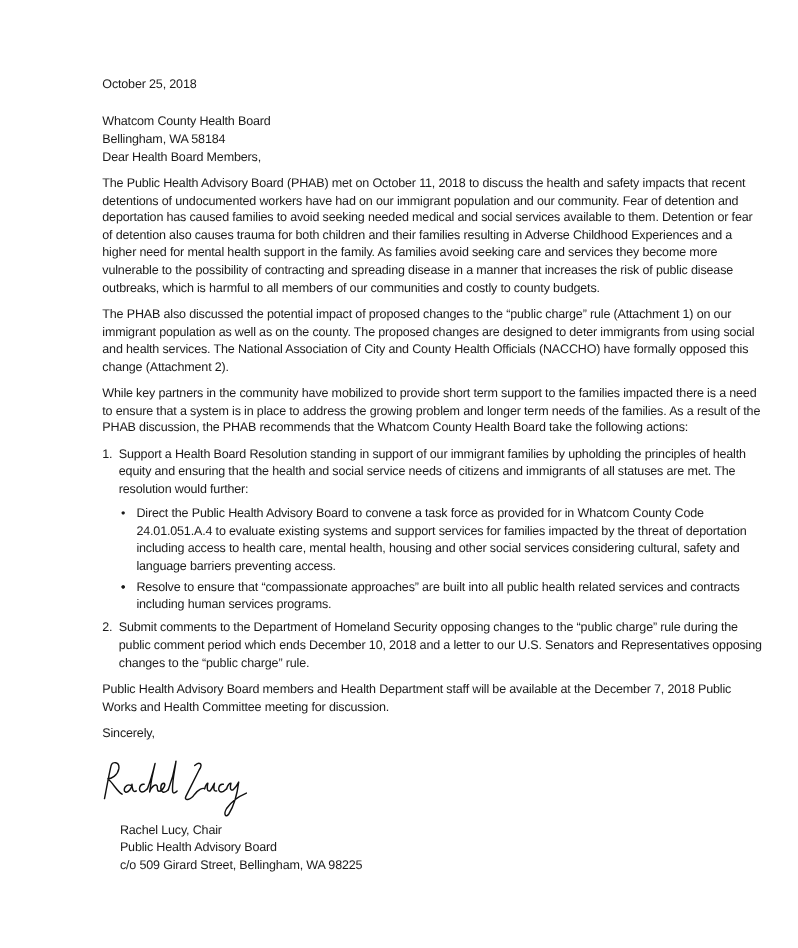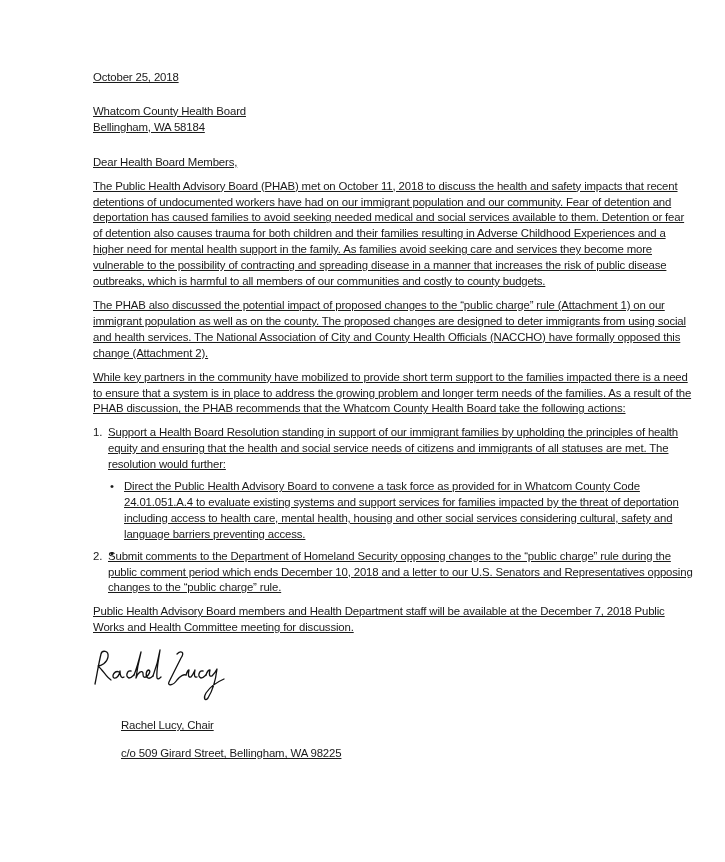--- a/index.html
+++ b/index.html
@@ -2,36 +2,35 @@
 <html><head>
 <meta charset="utf-8">
 <style>
   html, body { margin: 0; padding: 0; background: #ffffff; }
   body { width: 725px; height: 862px; position: relative; overflow: hidden; }
   .page {
     position: absolute; left: 93px; top: 70px; width: 600px;
     font-family: "Liberation Sans", sans-serif;
     font-size: 11.4px; line-height: 15.9px; color: #1a1a1a;
     letter-spacing: -0.15px;
-    text-decoration: underline;
   }
   p { margin: 0 0 8px 0; }
   .date { margin-bottom: 18px; }
-  .address { margin-bottom: 19px; }
+  .address { margin-bottom: 0; }
   .address div { margin: 0; }
   ol.actions { margin: 0 0 8px 0; padding: 0; list-style: none; }
   ol.actions > li { position: relative; padding-left: 15px; margin-bottom: 6px; }
   ol.actions > li .num { position: absolute; left: 0; top: 0; }
   ul.sub { margin: 6px 0 0 0; padding: 0; list-style: none; }
   ul.sub li { position: relative; padding-left: 16px; margin-bottom: 3px; }
   ul.sub li .bullet { position: absolute; left: 2px; top: 0; }
   .closing { margin-bottom: 10px; }
   .signature { height: 62px; position: relative; margin-left: -4px; }
   .signature svg { position: absolute; left: 0; top: 0; }
-  .sig-block div { margin: 12px; padding-left: 16px; }
+  .sig-block div { margin: 0; padding-left: 16px; }
 </style>
 </head>
 <body>
 
 <div class="page">
   <p class="date">October 25, 2018</p>
 
   <div class="address">
     <div>Whatcom County Health Board</div>
     <div>Bellingham, WA  58184</div>
@@ -50,31 +49,33 @@
       <ul class="sub">
         <li>
           <span class="bullet">•</span>
           <span>Direct the Public Health Advisory Board to convene a task force as provided for in Whatcom County Code 24.01.051.A.4 to evaluate existing systems and support services for families impacted by the threat of deportation including access to health care, mental health, housing and other social services considering cultural, safety and language barriers preventing access.</span>
         </li>
         <li>
           <span class="bullet">•</span>
         </li>
         <li>
           <span class="bullet">•</span>
+          <span>Resolve to ensure that “compassionate approaches” are built into all public health related services and contracts including human services programs.</span>
         </li>
       </ul>
     </li>
     <li>
       <span class="num">2.</span>
       <span>Submit comments to the Department of Homeland Security opposing changes to the “public charge” rule during the public comment period which ends December 10, 2018 and a letter to our U.S. Senators and Representatives opposing changes to the “public charge” rule.</span>
     </li>
   </ol>
 
   <p>Public Health Advisory Board members and Health Department staff will be available at the December 7, 2018 Public Works and Health Committee meeting for discussion.</p>
 
+  <p class="closing">Sincerely,</p>
 
   <div class="signature">
     <svg width="150" height="62" viewBox="0 0 150 62">
       <g fill="none" stroke="#111" stroke-width="1.3" stroke-linecap="round" stroke-linejoin="round">
 
         <path d="M6 40 C8 30, 10 18, 12 10 C13 6, 20 6, 19 13 C18 19, 12 22, 9 22 C14 26, 17 33, 22 36"></path>
 
         <path d="M30 28 C26 26, 22 32, 25 34 C28 35, 31 30, 31 27 C31 31, 32 35, 35 33"></path>
 
         <path d="M42 27 C38 26, 36 33, 40 34 C42 34, 44 32, 45 31"></path>
@@ -91,15 +92,16 @@
 
         <path d="M114 27 C110 26, 108 33, 112 34 C114 34, 116 32, 117 31"></path>
 
         <path d="M117 31 C118 28, 119 26, 121 26 C120 30, 120 33, 123 32 C125 30, 127 27, 128 25 C127 33, 124 46, 119 54 C116 58, 114 54, 117 49 C121 43, 128 38, 135 35"></path>
       </g>
     </svg>
   </div>
 
   <div class="sig-block">
     <div>Rachel Lucy, Chair</div>
+    <div>Public Health Advisory Board</div>
     <div>c/o 509 Girard Street, Bellingham, WA 98225</div>
   </div>
 </div>
 
 </body></html>

